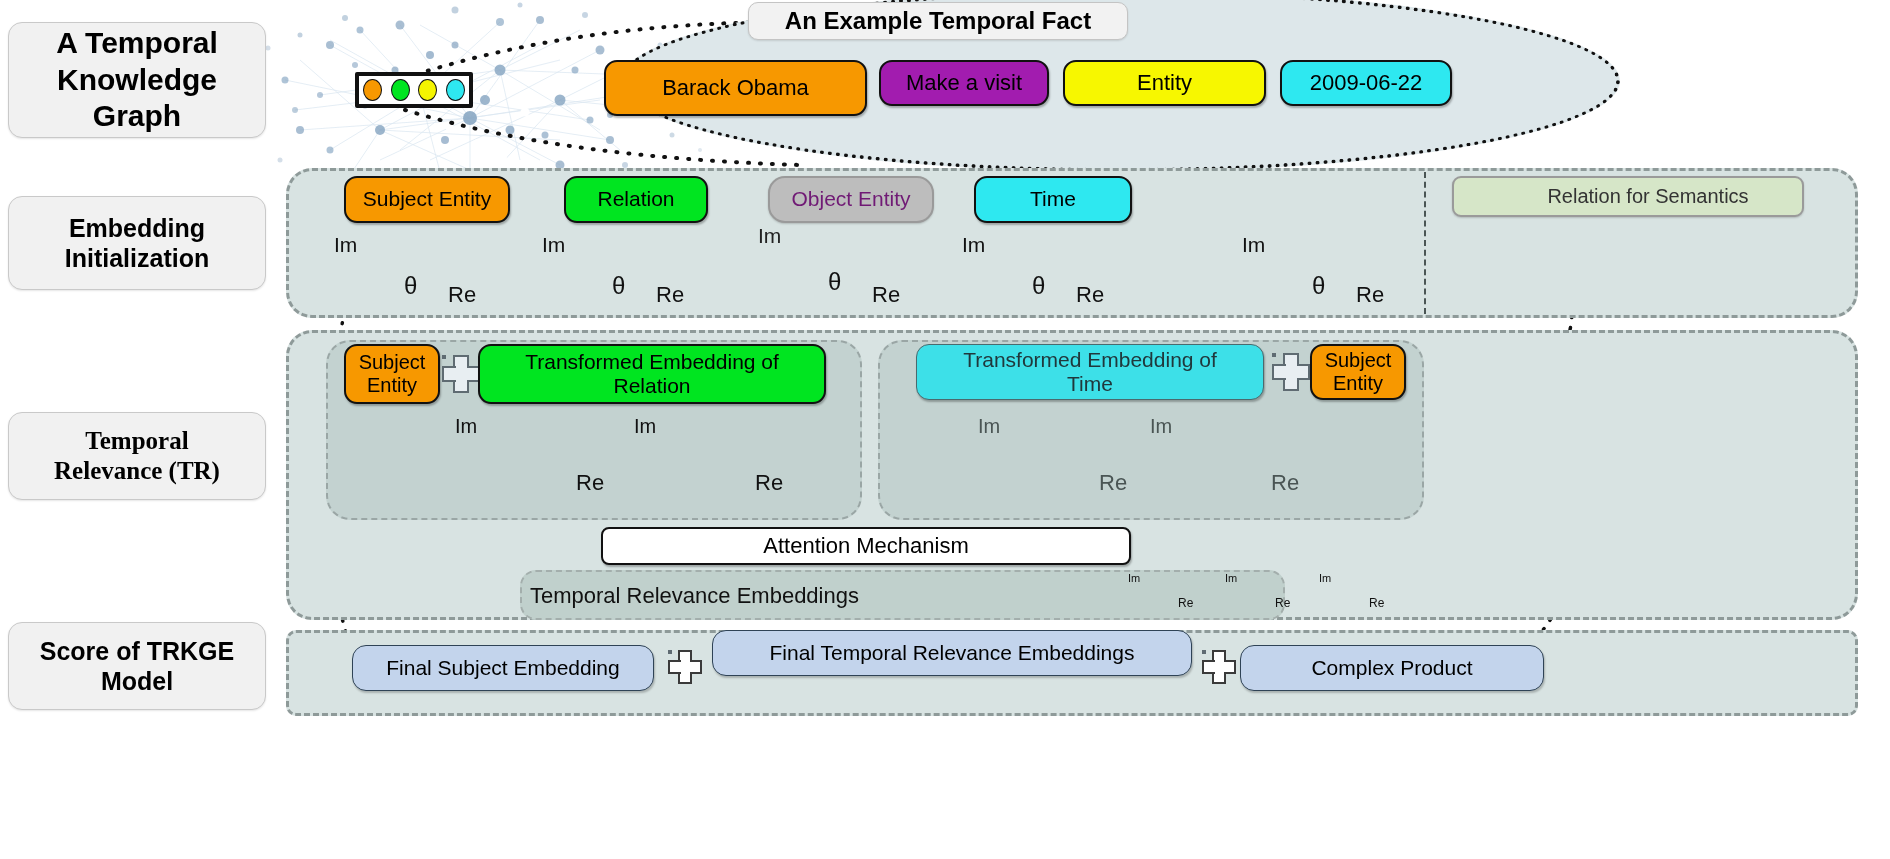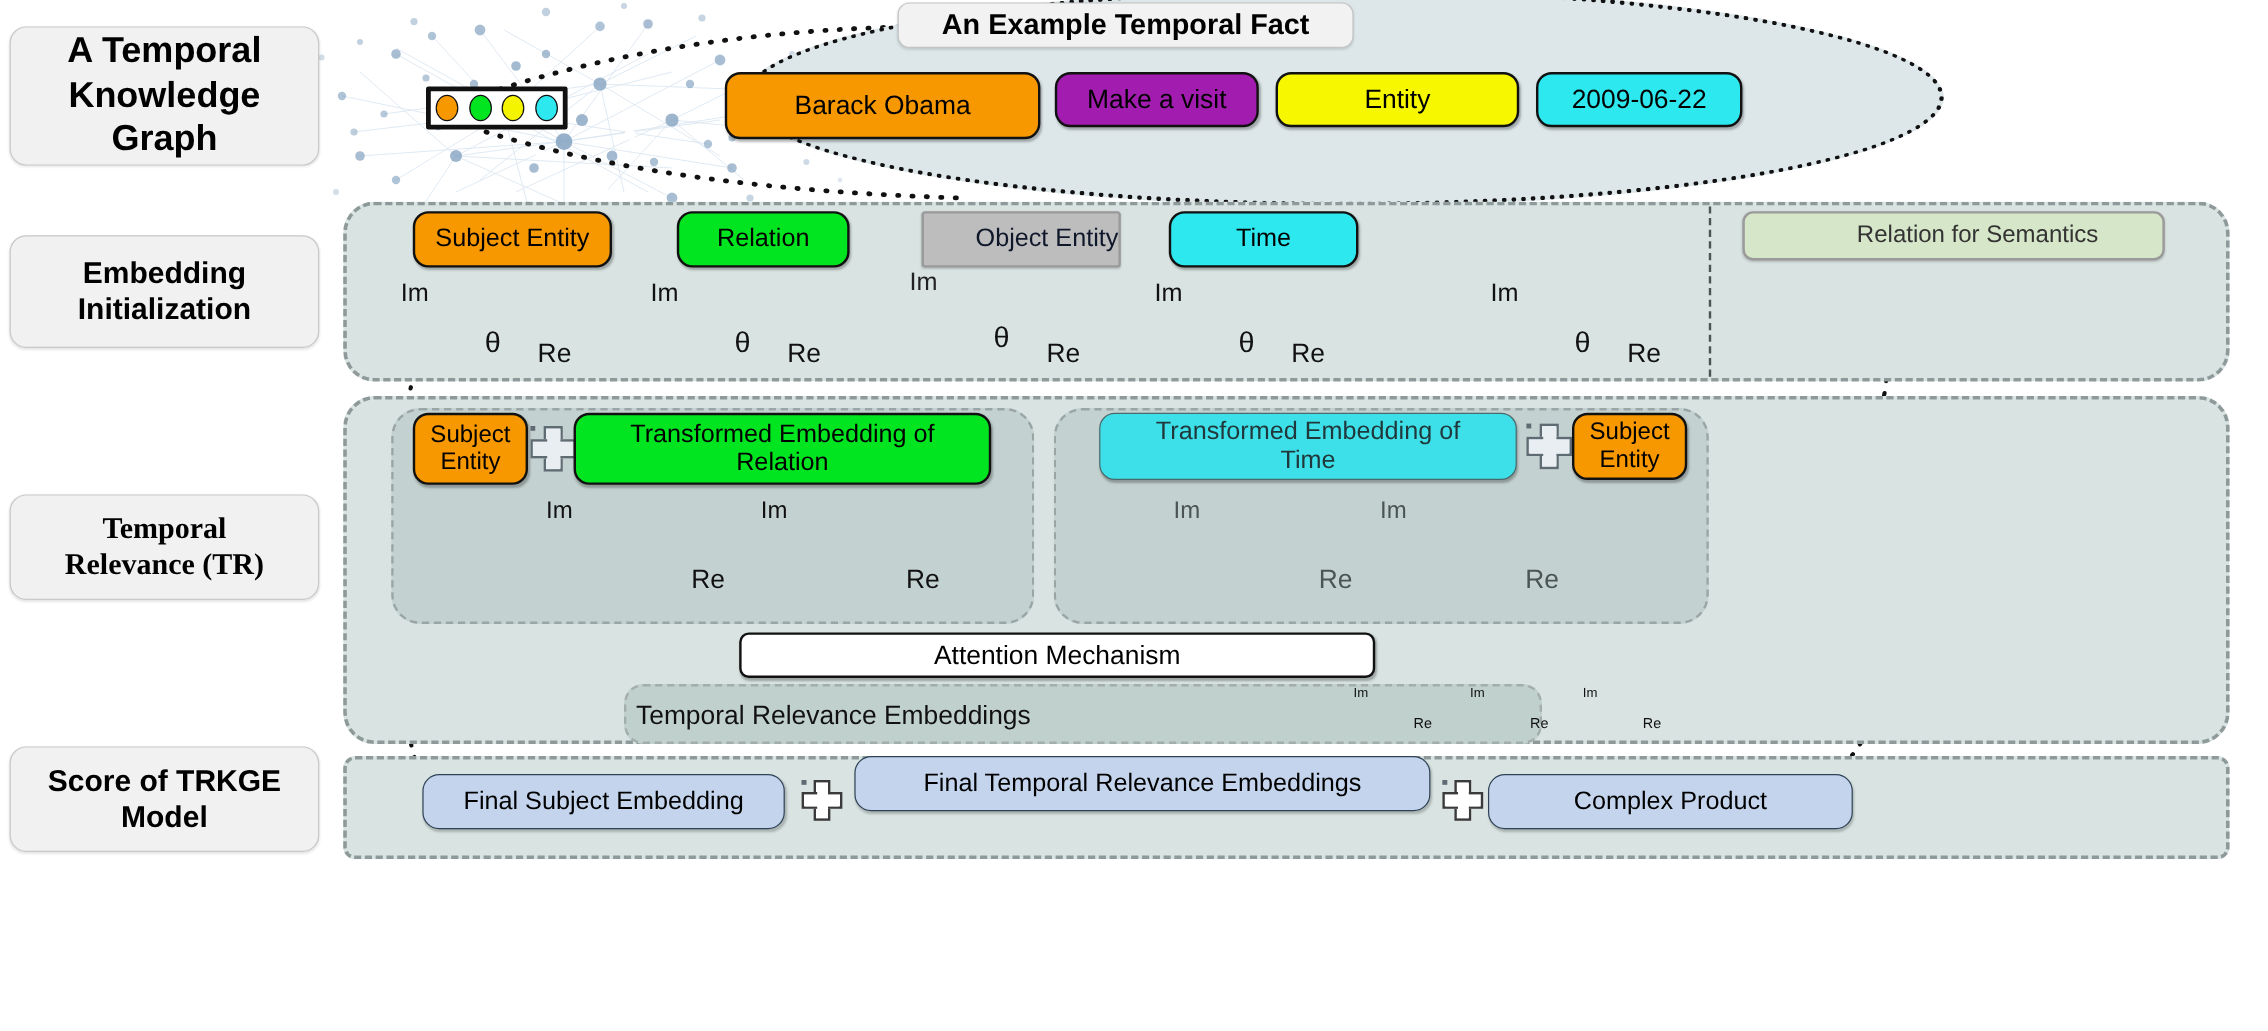--- a/index.html
+++ b/index.html
@@ -384,21 +384,21 @@
 
   <div class="panel panel-dashed" style="left:286px; top:168px; width:1572px; height:150px;"></div>
   <div class="vsep" style="left:1424px; top:172px; height:142px;"></div>
 
   <div class="nodebox" style="left:344px; top:176px; width:166px; height:47px; background:#f79800; font-size:21px;">
     <span>Subject Entity</span>
   </div>
   <div class="nodebox" style="left:564px; top:176px; width:144px; height:47px; background:#00e520; font-size:21px;">
     <span>Relation</span>
   </div>
-  <div class="nodebox soft" style="left:768px; top:176px; width:166px; height:47px; background:#bdbdbd; color:#0f172a; font-size:21px; border-radius:3px;justify-content:flex-end;">
+  <div class="nodebox soft" style="left:768px; top:176px; width:166px; height:47px; background:#bdbdbd; color:#701a75; font-size:21px; border-radius:17px;">
     <span>Object Entity</span>
   </div>
   <div class="nodebox" style="left:974px; top:176px; width:158px; height:47px; background:#2ee8f0; font-size:21px;">
     <span>Time</span>
   </div>
   <div class="nodebox soft" style="left:1452px; top:176px; width:352px; height:41px; background:#d6e6c8; color:#333; font-size:20px; border-radius:9px;padding-left:40px;">
     <span>Relation for Semantics</span>
   </div>
 
   <div class="plain-text" style="left:334px; top:233px; font-size:21px;">Im</div>
@@ -458,21 +458,21 @@
 
   <div class="plain-text" style="left:455px; top:415px; font-size:20px;">Im</div>
   <div class="plain-text" style="left:576px; top:470px; font-size:22px;">Re</div>
   <div class="plain-text" style="left:634px; top:415px; font-size:20px;">Im</div>
   <div class="plain-text" style="left:755px; top:470px; font-size:22px;">Re</div>
   <div class="plain-text" style="left:978px; top:415px; font-size:20px; color:#4a5554;">Im</div>
   <div class="plain-text" style="left:1099px; top:470px; font-size:22px; color:#4a5554;">Re</div>
   <div class="plain-text" style="left:1150px; top:415px; font-size:20px; color:#4a5554;">Im</div>
   <div class="plain-text" style="left:1271px; top:470px; font-size:22px; color:#4a5554;">Re</div>
 
-  <div class="nodebox white" style="left:616px; top:527px; width:530px; height:38px; font-size:22px;">
+  <div class="nodebox white" style="left:601px; top:527px; width:530px; height:38px; font-size:22px;">
     <span>Attention Mechanism</span>
   </div>
 
   <div class="panel-inner-light" style="left:520px; top:570px; width:765px; height:50px;"></div>
   <div class="plain-text" style="left:530px; top:583px; font-size:22px;">Temporal Relevance Embeddings</div>
   <div class="plain-text" style="left:1128px; top:572px; font-size:11px;">Im</div>
   <div class="plain-text" style="left:1178px; top:596px; font-size:12px;">Re</div>
   <div class="plain-text" style="left:1225px; top:572px; font-size:11px;">Im</div>
   <div class="plain-text" style="left:1275px; top:596px; font-size:12px;">Re</div>
   <div class="plain-text" style="left:1319px; top:572px; font-size:11px;">Im</div>

